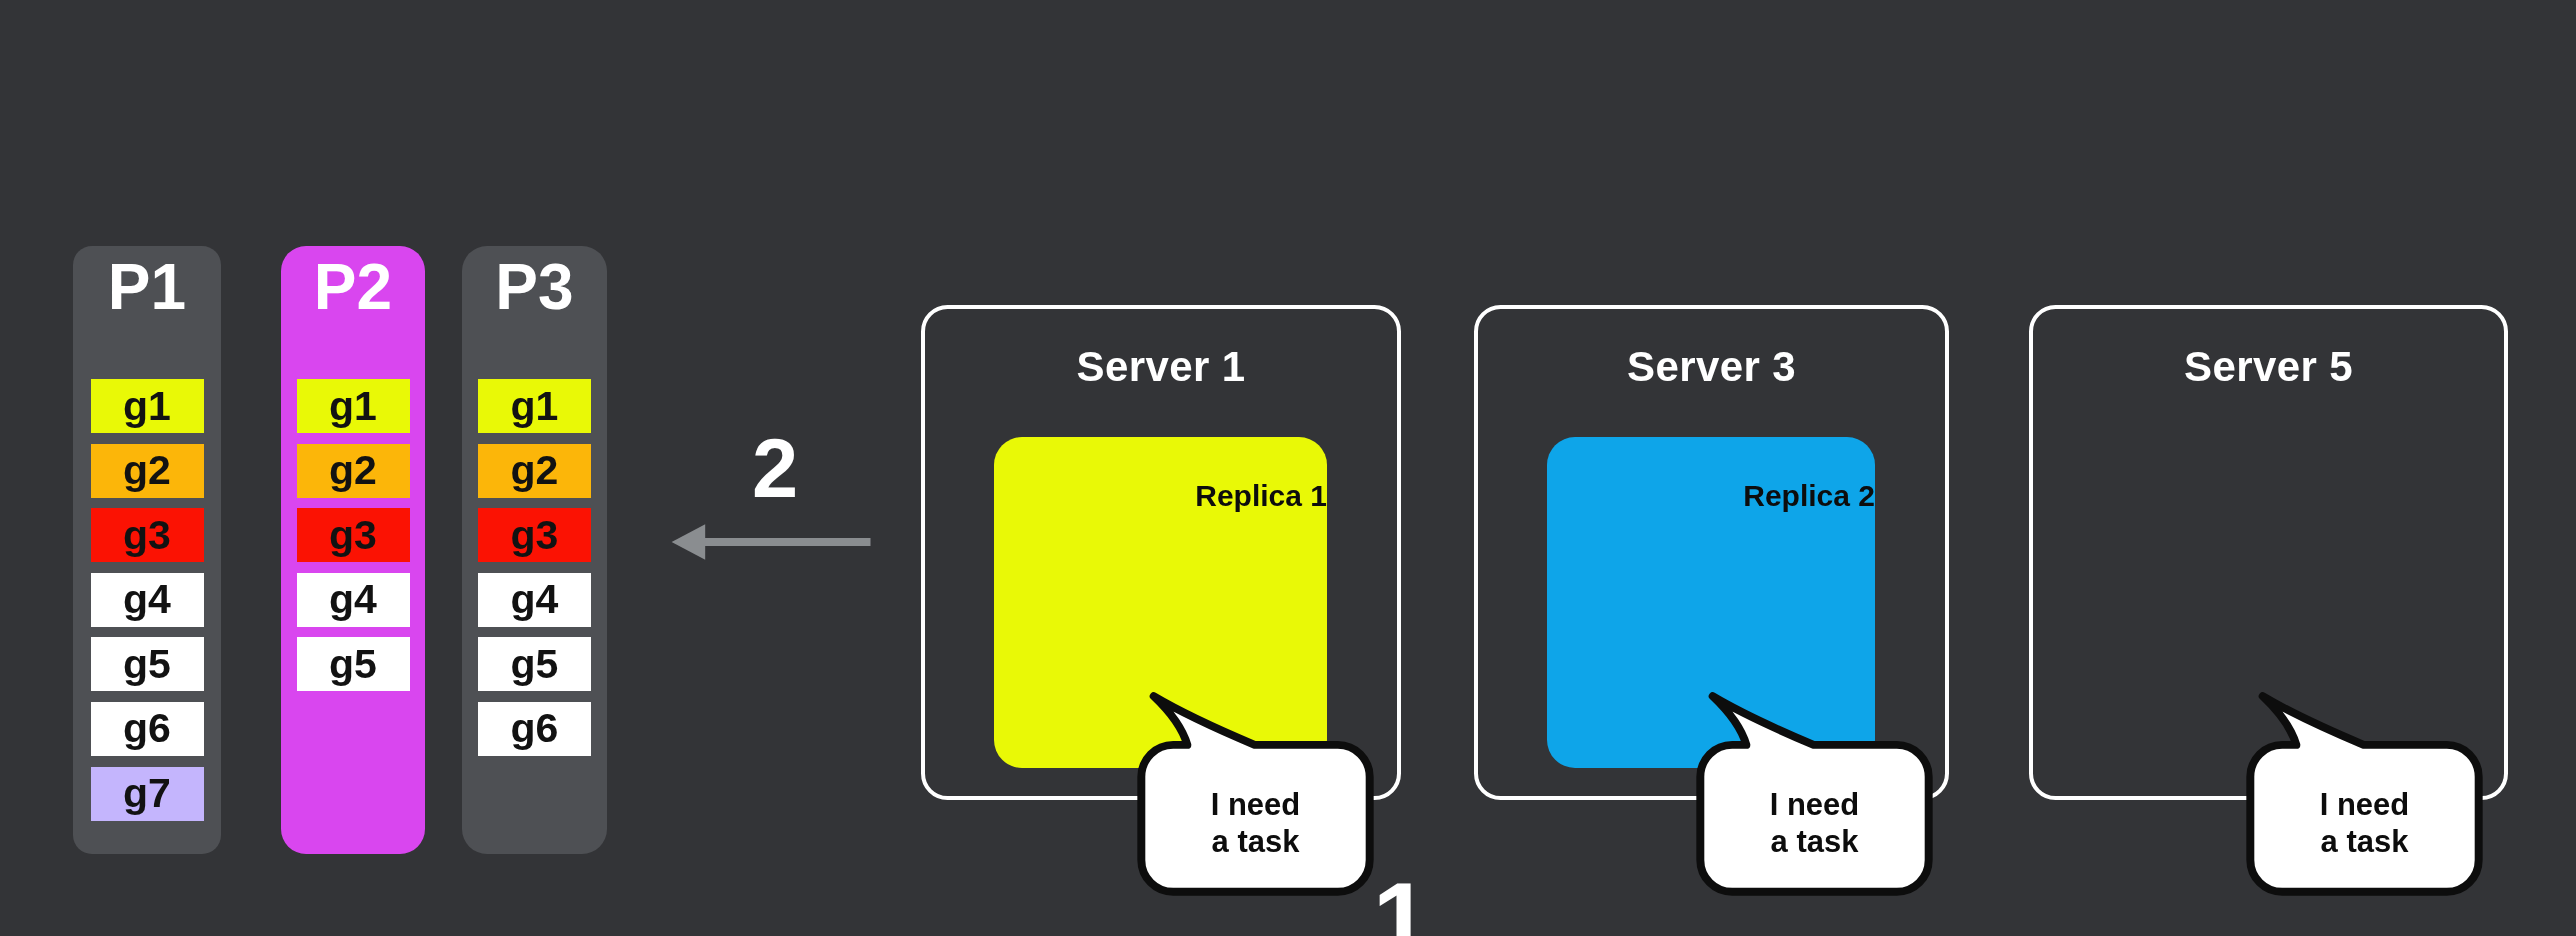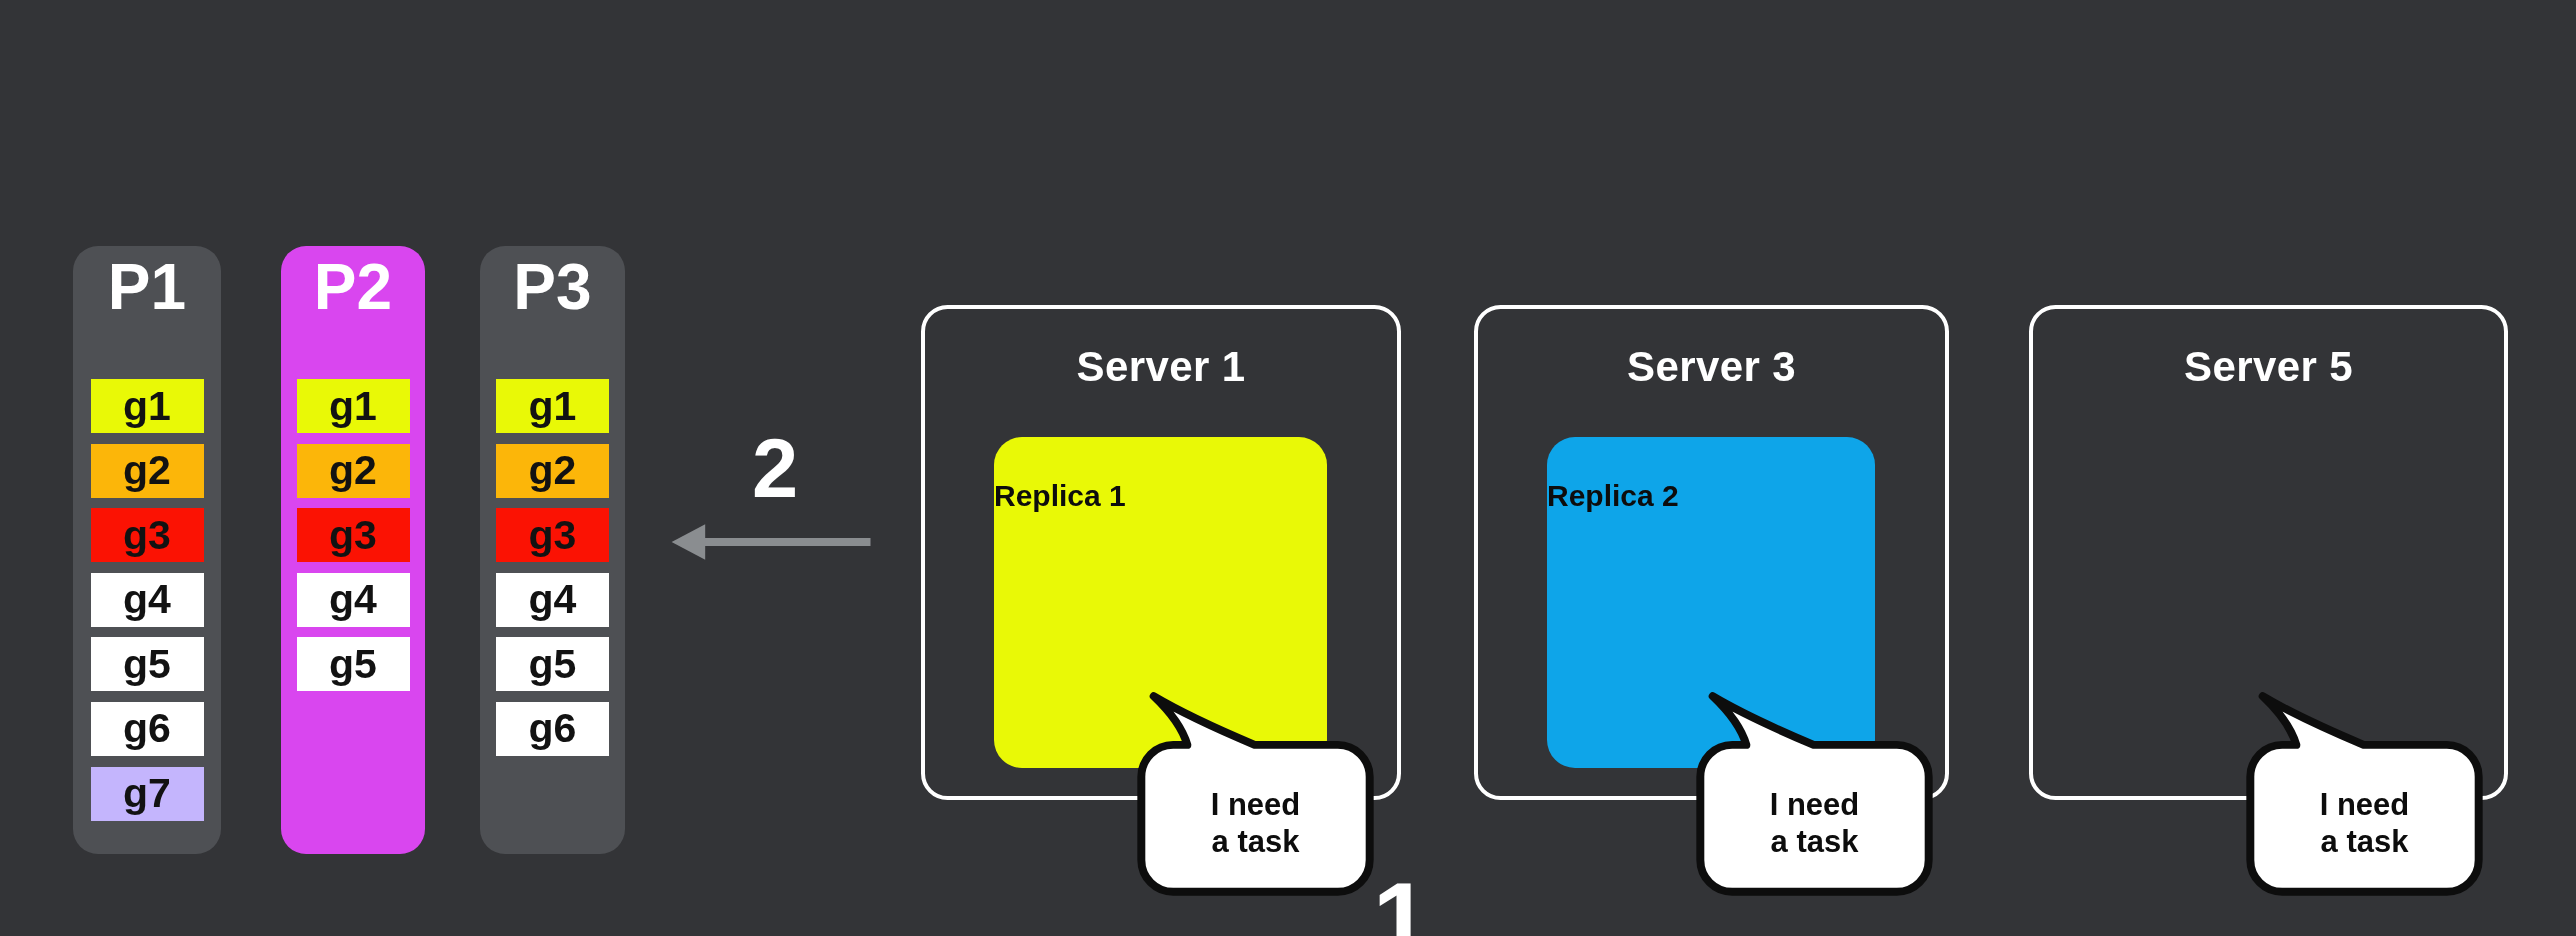--- a/index.html
+++ b/index.html
@@ -25,21 +25,21 @@
   .server{
     position:absolute;top:305px;height:495px;box-sizing:border-box;
     border:4.4px solid #ffffff;border-radius:26.5px;
   }
   .server-title{
     margin-top:37px;text-align:center;color:#ffffff;
     font-size:42px;font-weight:600;line-height:1;letter-spacing:0.4px;
   }
   .replica{position:absolute;top:437px;height:331px;border-radius:28px;}
   .replica-title{
-    margin-top:44px;text-align:left;color:#0d0d0d;
+    margin-top:44px;text-align:right;color:#0d0d0d;
     font-size:30px;font-weight:700;line-height:1;
   }
   
   .bubble{position:absolute;top:690px;width:239px;height:208px;}
   .bubble-text{
     font-family:"Liberation Sans",sans-serif;
     font-size:35px;font-weight:700;fill:#0d0d0d;
   }
   
   .step-num{
@@ -47,21 +47,21 @@
   }
   #step-assign{left:713px;top:427px;width:124px;font-size:83px;}
   #step-request{left:1339px;top:868px;width:124px;font-size:102px;}
   .arrow-svg{position:absolute;left:661px;top:518px;}
 </style>
 </head>
 <body>
 
 <div id="stage" style="background: rgb(51, 52, 55);">
 
-  <section class="partition" style="left: 73px; width: 148px; background: rgb(78, 80, 84);">
+  <section class="partition" style="left: 73px; width: 148px; background: rgb(78, 80, 84); border-radius: 19px;">
     <div class="partition-title">P1</div>
     <div class="tasks">
         <div class="task" style="background: rgb(233, 249, 6);">g1</div>
         <div class="task" style="background: rgb(252, 182, 9);">g2</div>
         <div class="task" style="background: rgb(251, 18, 3);">g3</div>
         <div class="task" style="background: rgb(255, 255, 255);">g4</div>
         <div class="task" style="background: rgb(255, 255, 255);">g5</div>
         <div class="task" style="background: rgb(255, 255, 255);">g6</div>
         <div class="task" style="background: #c4b5fd;">g7</div>
       </div>
@@ -71,21 +71,21 @@
     <div class="partition-title">P2</div>
     <div class="tasks">
         <div class="task" style="background: rgb(233, 249, 6);">g1</div>
         <div class="task" style="background: rgb(252, 182, 9);">g2</div>
         <div class="task" style="background: rgb(251, 18, 3);">g3</div>
         <div class="task" style="background: rgb(255, 255, 255);">g4</div>
         <div class="task" style="background: rgb(255, 255, 255);">g5</div>
       </div>
   </section>
 
-  <section class="partition" style="left: 480px; width: 145px; background: rgb(78, 80, 84);">
+  <section class="partition" style="left: 462px; width: 145px; background: rgb(78, 80, 84);">
     <div class="partition-title">P3</div>
     <div class="tasks">
         <div class="task" style="background: rgb(233, 249, 6);">g1</div>
         <div class="task" style="background: rgb(252, 182, 9);">g2</div>
         <div class="task" style="background: rgb(251, 18, 3);">g3</div>
         <div class="task" style="background: rgb(255, 255, 255);">g4</div>
         <div class="task" style="background: rgb(255, 255, 255);">g5</div>
         <div class="task" style="background: rgb(255, 255, 255);">g6</div>
       </div>
   </section>

